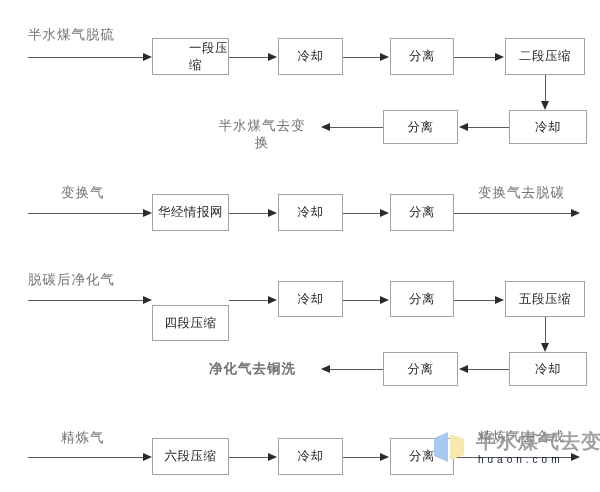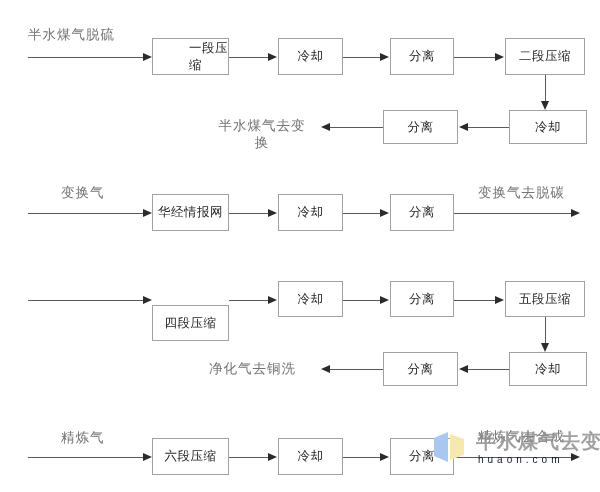--- a/index.html
+++ b/index.html
@@ -169,20 +169,21 @@
 
   <div class="hline" style="left:343px; top:213px; width:38px;"></div>
   <div class="arrow right" style="left:380px; top:208.5px;"></div>
 
   <div class="box" style="left:390px; top:194px; width:64px; height:37px;">分离</div>
 
   <div class="hline" style="left:454px; top:213px; width:118px;"></div>
   <div class="arrow right" style="left:571px; top:208.5px;"></div>
   <div class="label" style="left:478px; top:184px;">变换气去脱碳</div>
 
+  <div class="label" style="left:28px; top:271px;">脱碳后净化气</div>
   <div class="hline" style="left:28px; top:300px; width:116px;"></div>
   <div class="arrow right" style="left:143px; top:295.5px;"></div>
 
   <div class="box" style="left:152px; top:281px; width:77px; height:36px;margin-top:24px;">四段压缩</div>
 
   <div class="hline" style="left:229px; top:300px; width:40px;"></div>
   <div class="arrow right" style="left:268px; top:295.5px;"></div>
 
   <div class="box" style="left:278px; top:281px; width:65px; height:36px;">冷却</div>
 
@@ -202,21 +203,21 @@
   <div class="box" style="left:509px; top:352px; width:78px; height:34px;">冷却</div>
 
   <div class="hline" style="left:468px; top:369px; width:41px;"></div>
   <div class="arrow left" style="left:459px; top:364.5px;"></div>
 
   <div class="box" style="left:383px; top:352px; width:75px; height:34px;">分离</div>
 
   <div class="hline" style="left:330px; top:369px; width:53px;"></div>
   <div class="arrow left" style="left:321px; top:364.5px;"></div>
 
-  <div class="label" style="left:209px; top:360px;">净化气去铜洗</div>
+  <div class="label" style="left:209px; top:360px;font-weight:bold;">净化气去铜洗</div>
 
   <div class="label" style="left:61px; top:429px;">精炼气</div>
   <div class="hline" style="left:28px; top:457px; width:116px;"></div>
   <div class="arrow right" style="left:143px; top:452.5px;"></div>
 
   <div class="box" style="left:152px; top:438px; width:77px; height:37px;">六段压缩</div>
 
   <div class="hline" style="left:229px; top:457px; width:40px;"></div>
   <div class="arrow right" style="left:268px; top:452.5px;"></div>
 

